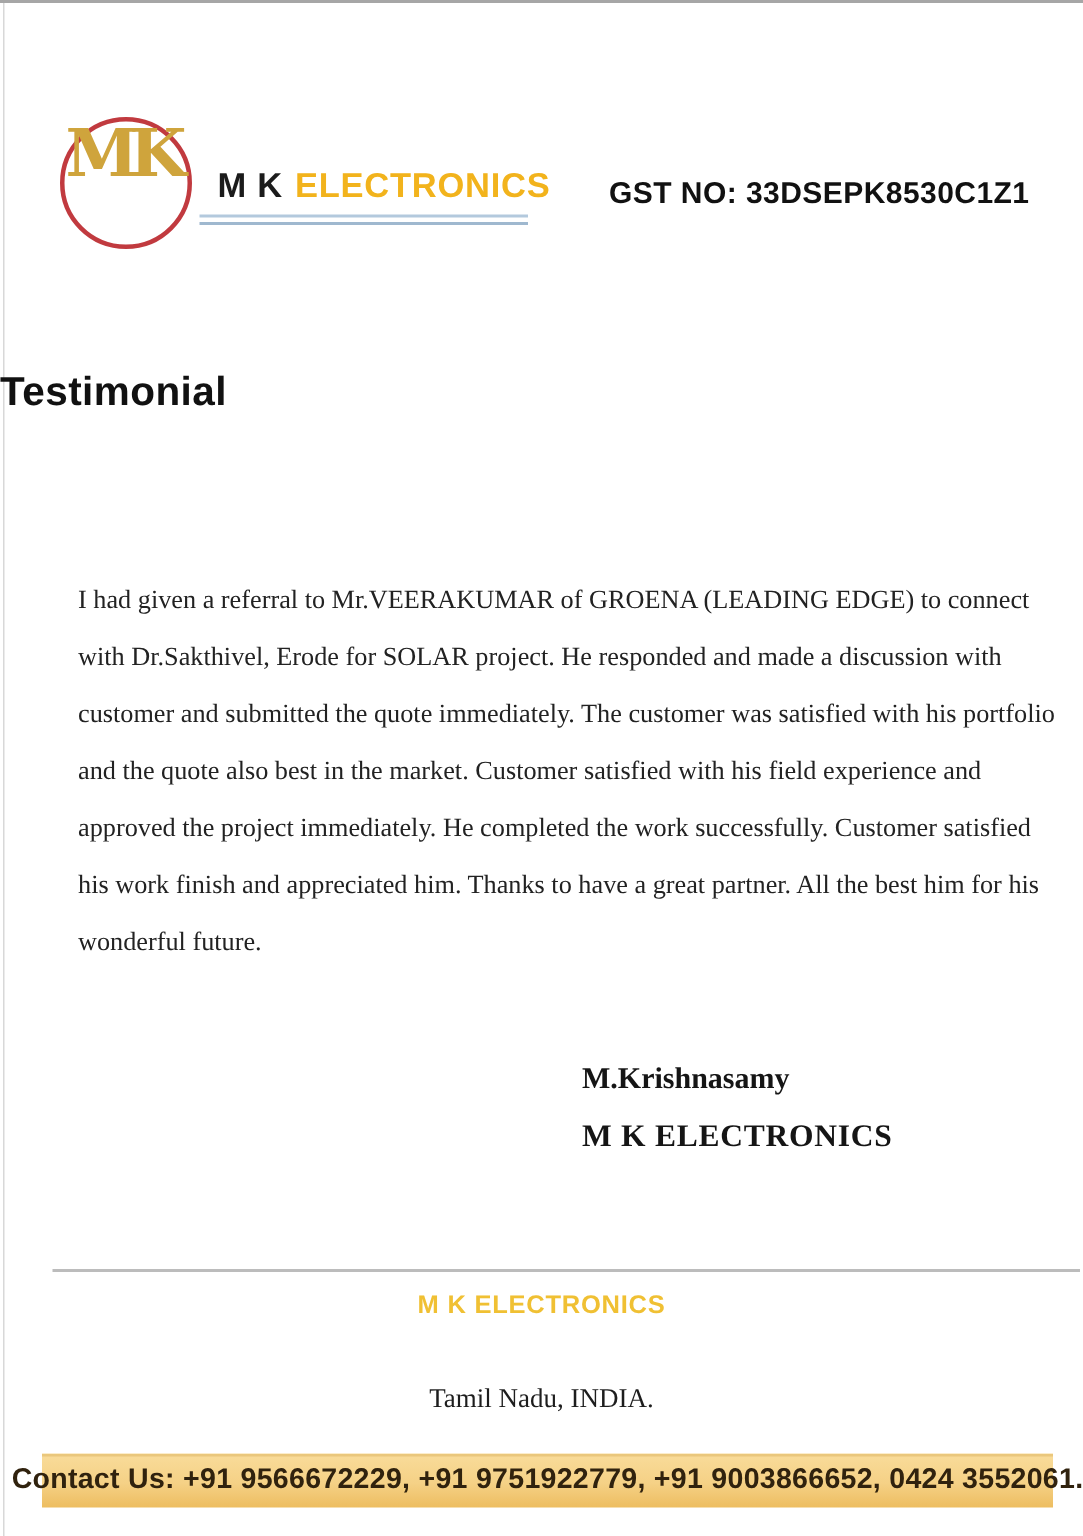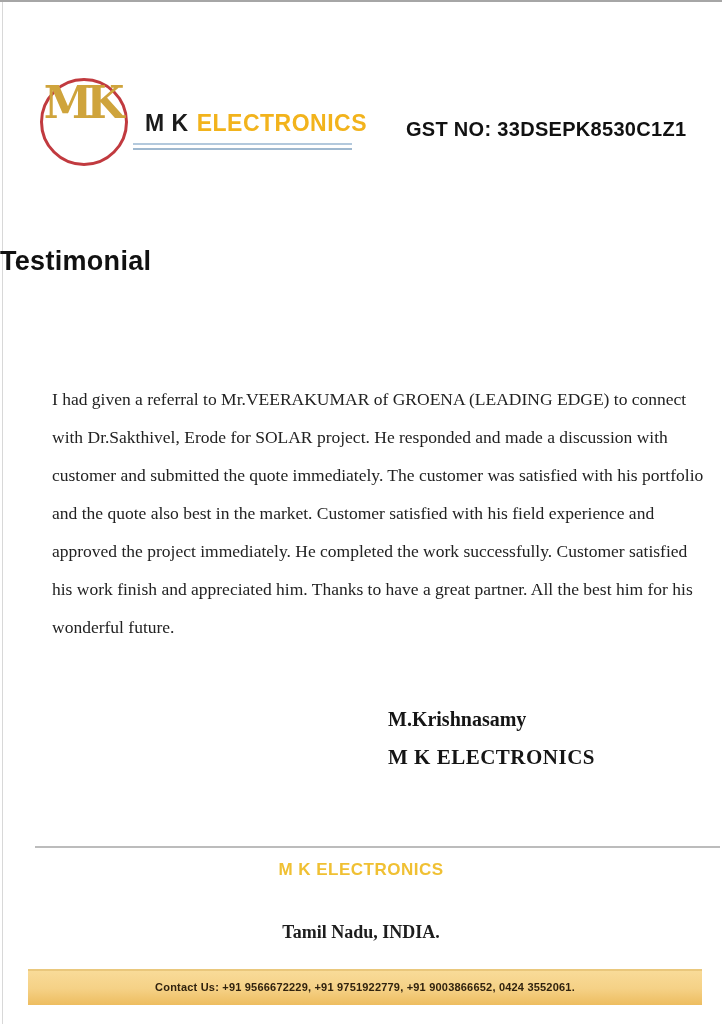--- a/index.html
+++ b/index.html
@@ -163,36 +163,35 @@
   }
   .footer-address2 {
     position: absolute;
     left: 0;
     top: 920px;
     width: 100%;
     text-align: center;
     font-family: "Liberation Serif", serif;
     font-size: 18px;
     color: #1d1d1d;
-    font-weight: bold;
   }
   .contact-bar {
     position: absolute;
     left: 28px;
     top: 967px;
     width: 674px;
     height: 36px;
     background: linear-gradient(180deg, #f9dc9a 0%, #f5d186 55%, #edbd60 100%);
     box-shadow: inset 0 2px 0 rgba(190, 140, 40, 0.25);
     display: flex;
     align-items: center;
     justify-content: center;
   }
   .contact-bar .contact-text {
-    font-size: 11px;
+    font-size: 19px;
     font-weight: 600;
     color: #30220e;
     letter-spacing: 0.2px;
     white-space: nowrap;
   }
 </style>
 </head>
 <body>
 
 <div class="page">

